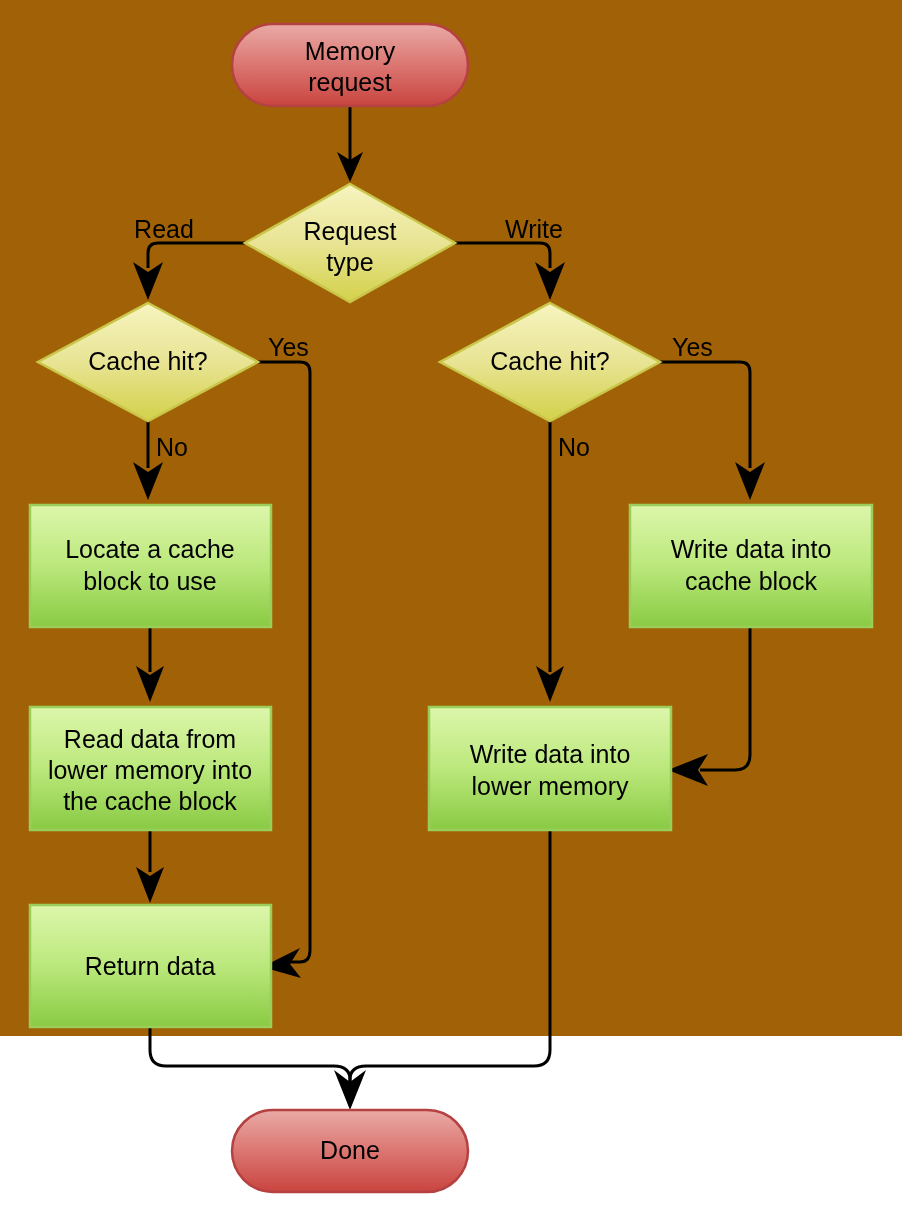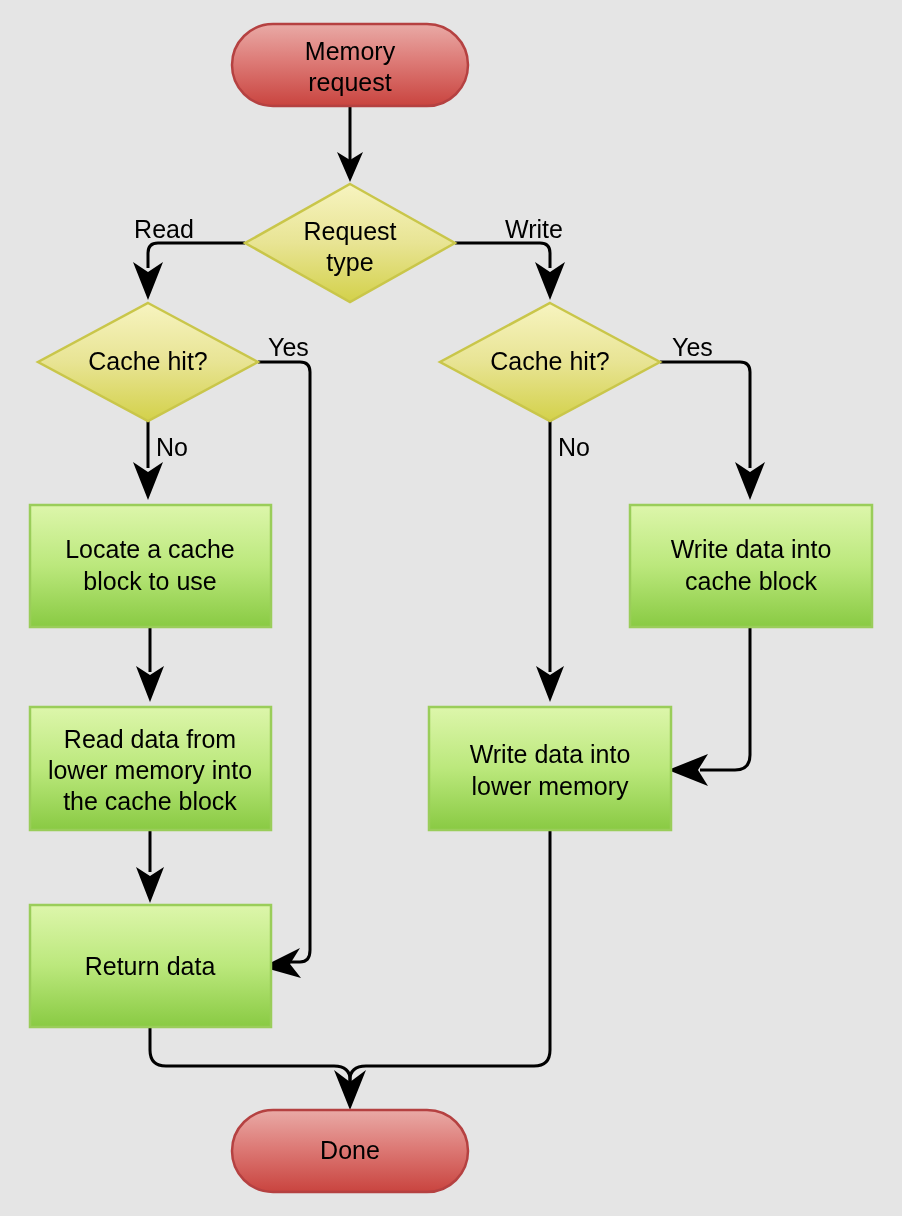--- a/index.html
+++ b/index.html
@@ -10,22 +10,22 @@
   }
   body {
     width: 902px;
     height: 1216px;
     font-family: "Liberation Sans", sans-serif;
     overflow: hidden;
   }
   #flowchart-root {
     position: relative;
     width: 902px;
-    height: 1216px;
-    background: #e5e5e5;
+    height: 1036px;
+    background: #a16207;
   }
   #flow-svg {
     position: absolute;
     left: 0;
     top: 0;
     width: 902px;
     height: 1216px;
   }
   .node-text {
     font-family: "Liberation Sans", sans-serif;

